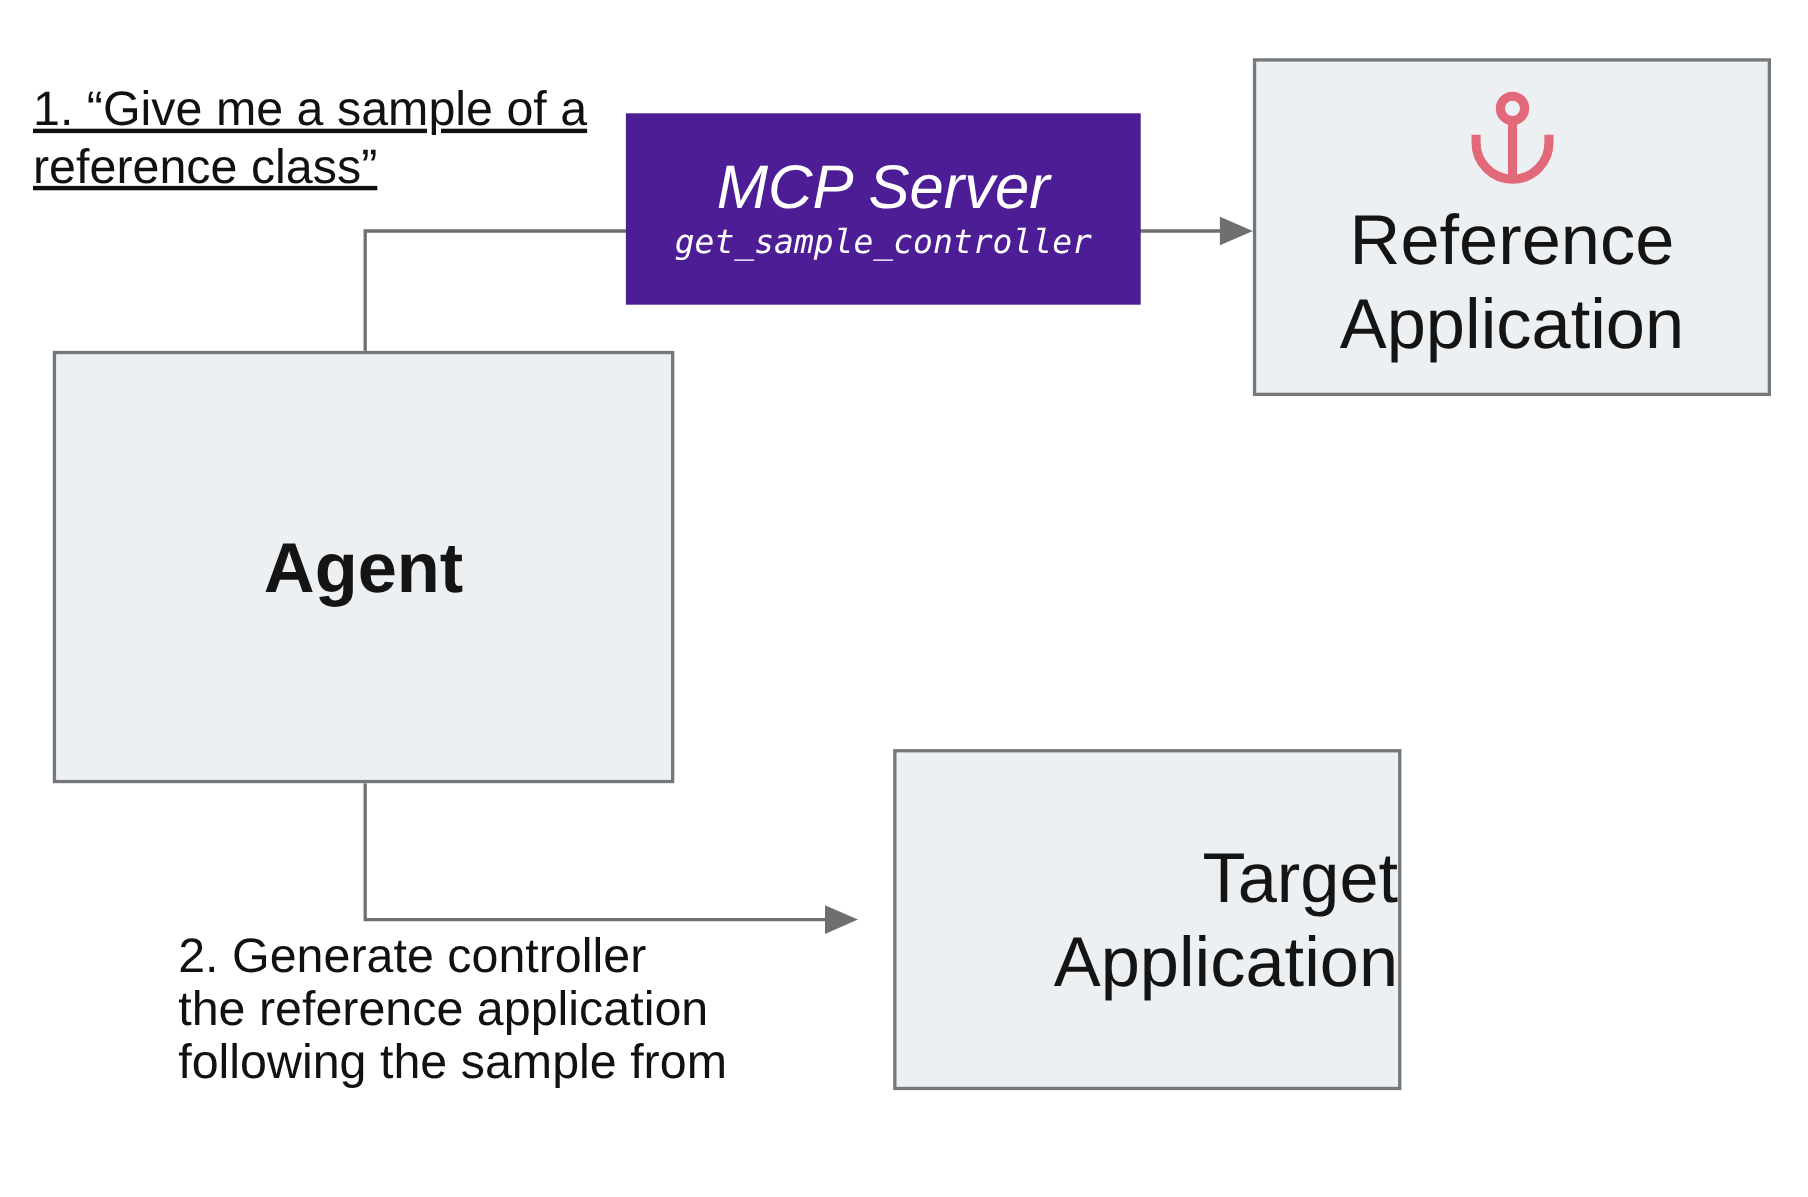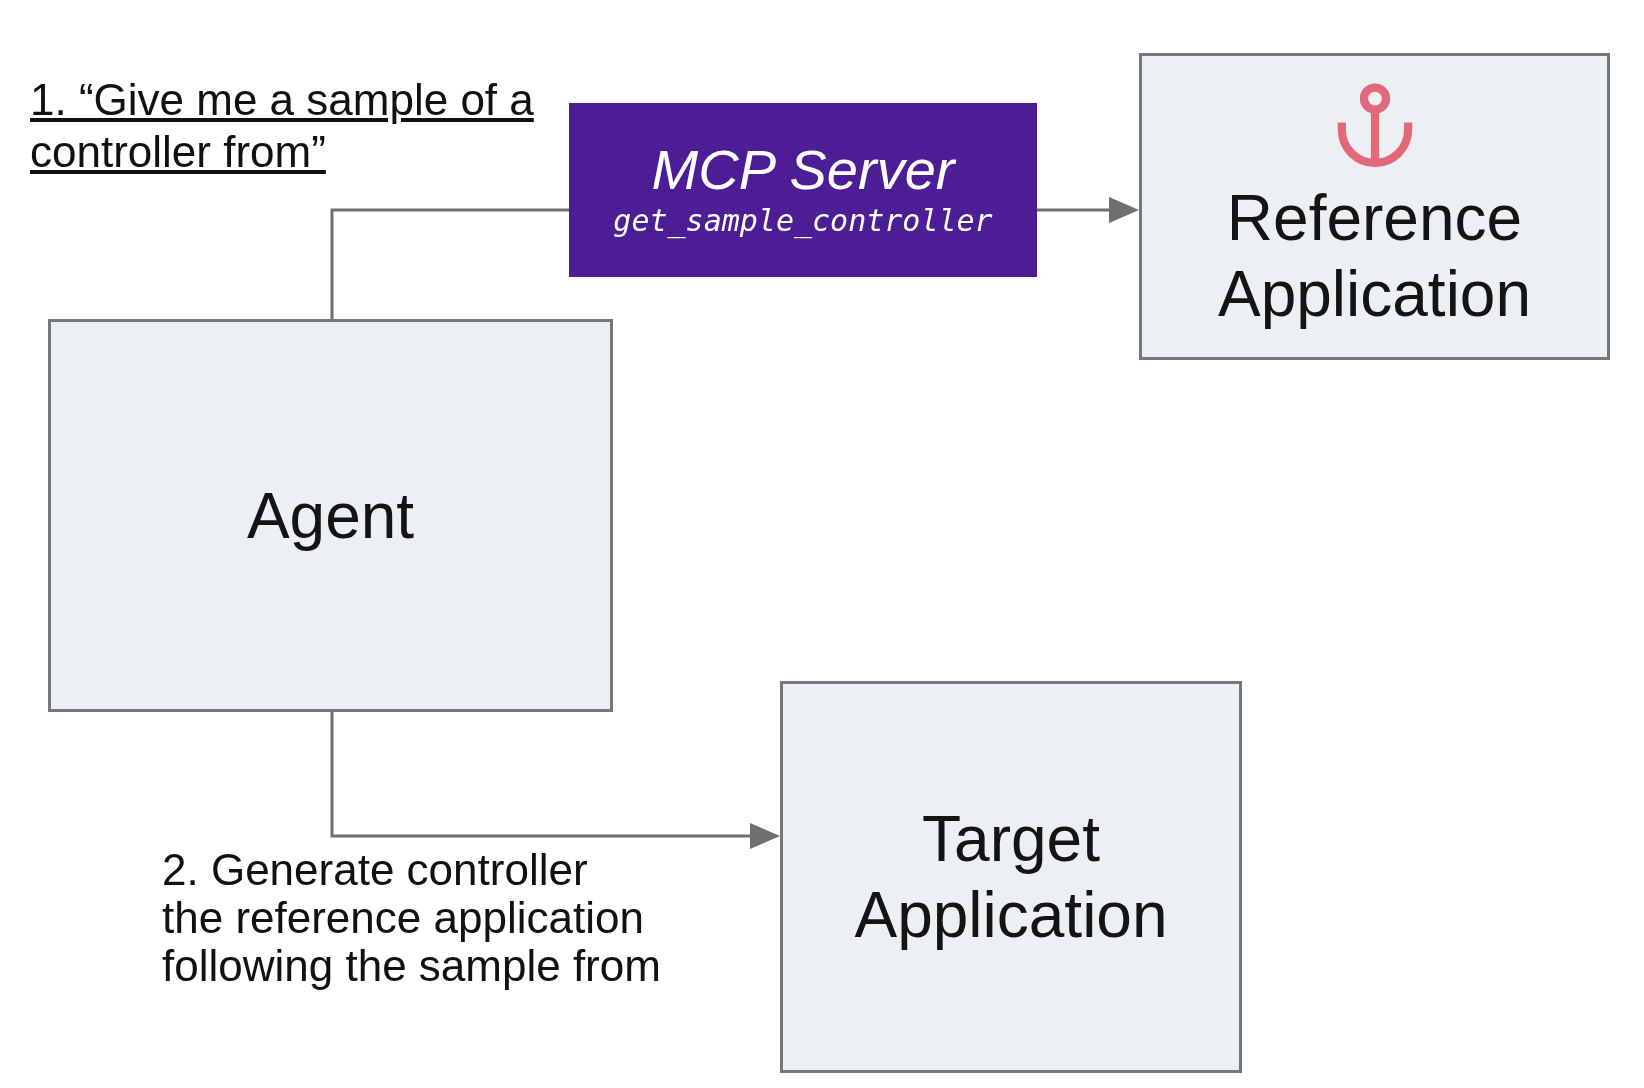--- a/index.html
+++ b/index.html
@@ -34,23 +34,23 @@
     background: #edf0f3;
     border: 3px solid #75787b;
     color: #141414;
   }
   .node-label {
     font-size: 64px;
     line-height: 76px;
     color: #141414;
     white-space: nowrap;
   }
-  .agent-box   { left: 48px;  top: 319px; width: 565px; height: 393px; }
+  .agent-box   { left: 48px;  top: 319px; width: 565px; height: 393px; font-weight: bold; }
   .ref-box     { left: 1139px; top: 53px; width: 471px; height: 307px; }
-  .target-box  { left: 780px; top: 681px; width: 462px; height: 392px; }
+  .target-box  { left: 812px; top: 681px; width: 462px; height: 310px; align-items: flex-end; }
   .mcp-box {
     left: 569px; top: 103px; width: 468px; height: 174px;
     background: #4c1d95;
     color: #ffffff;
     font-style: italic;
   }
   .mcp-title {
     font-size: 56px;
     line-height: 62px;
     color: #ffffff;
@@ -85,21 +85,21 @@
 
   <svg class="connector-layer" viewBox="0 0 1644 1088" xmlns="http://www.w3.org/2000/svg">
     <path d="M 332 319 L 332 210 L 1112 210" fill="none" stroke="#6f6f6f" stroke-width="3"></path>
     <polygon points="1139,210 1109,197 1109,223" fill="#6f6f6f"></polygon>
     <path d="M 332 712 L 332 836 L 753 836" fill="none" stroke="#6f6f6f" stroke-width="3"></path>
     <polygon points="780,836 750,823 750,849" fill="#6f6f6f"></polygon>
   </svg>
 
   <div class="annotation annotation-1">
     <div>1. “Give me a sample of a</div>
-    <div>controller from”</div>
+    <div>reference class”</div>
   </div>
 
   <div class="annotation annotation-2">
     <div>2. Generate controller</div>
     <div>the reference application</div>
     <div>following the sample from</div>
   </div>
 
   <div class="node mcp-box">
     <div class="mcp-title">MCP Server</div>

